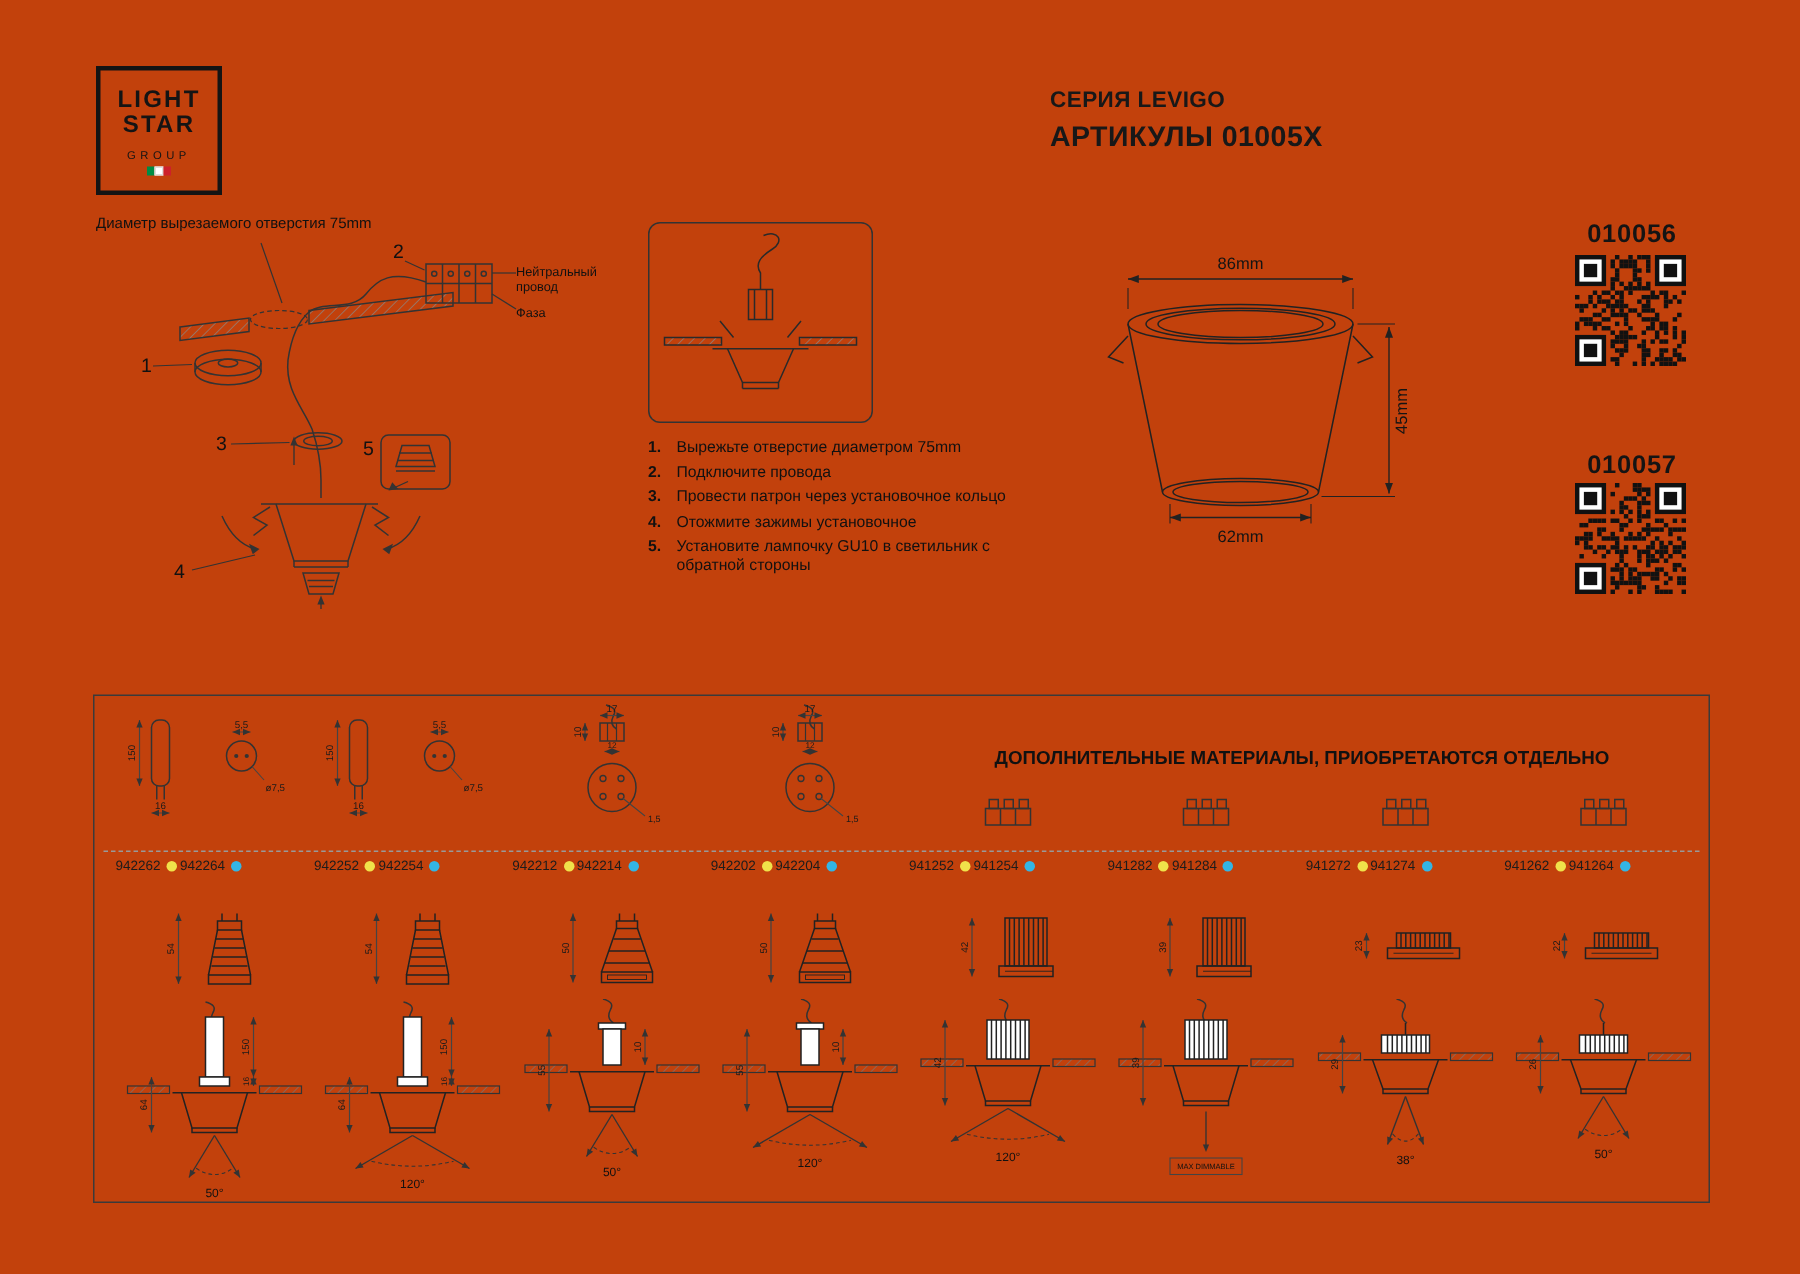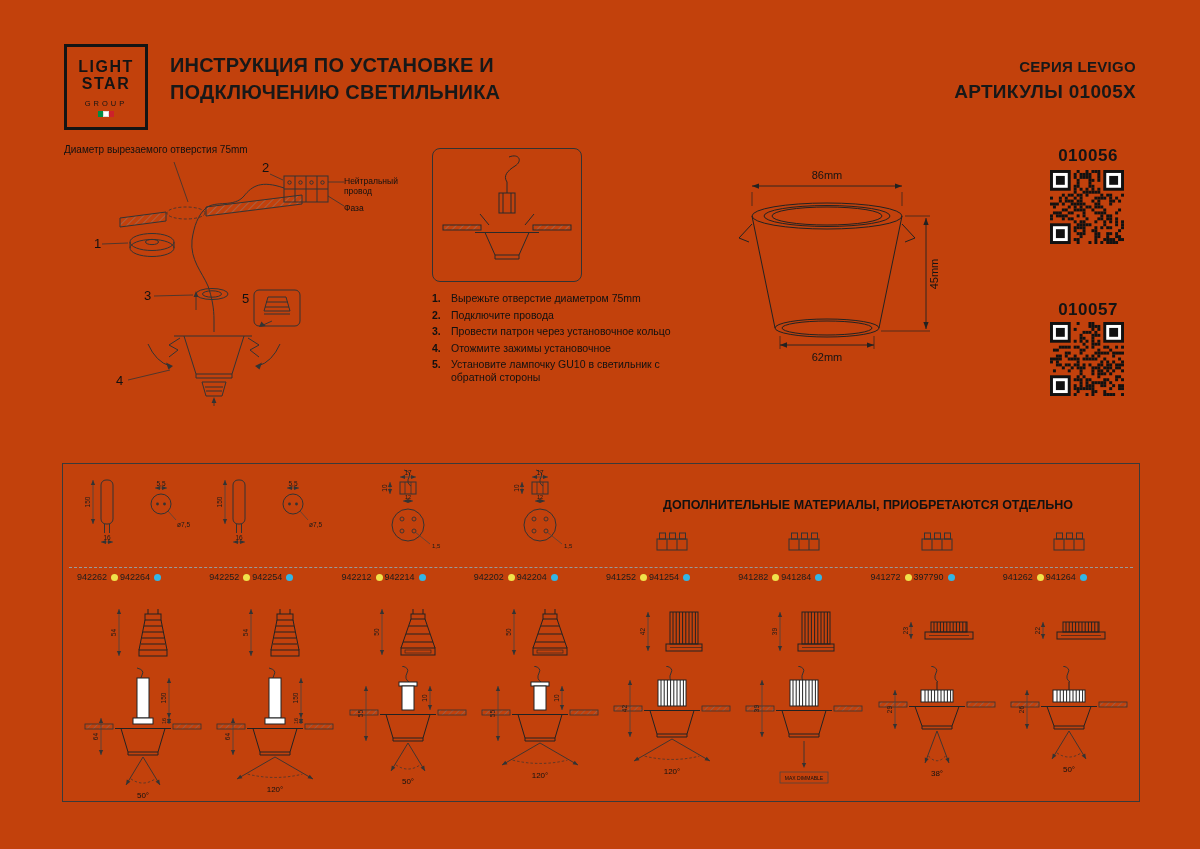--- a/index.html
+++ b/index.html
@@ -6,21 +6,21 @@
   body{width:1200px;height:849px;font-family:"Liberation Sans",sans-serif;background:#fff}
   #page{position:relative;width:1200px;height:849px;background:#c2410c;overflow:hidden;color:#111}
   .abs{position:absolute}
   
   #logo{left:64px;top:44px;width:78px;height:80px;border:3px solid #141414;display:flex;flex-direction:column;align-items:center;justify-content:center;text-align:center}
   .logo-line{font-size:16px;font-weight:bold;letter-spacing:1.5px;line-height:17px;color:#141414}
   .logo-group{font-size:7.5px;letter-spacing:3px;margin-top:7px;color:#141414}
   .logo-flag{display:flex;margin-top:3px;height:6px;width:16px}
   .logo-flag span{flex:1}
   #hdr-title{left:170px;top:52px;font-size:20px;font-weight:bold;line-height:27px;letter-spacing:.2px;color:#181818}
-  #hdr-right{left:700px;top:58px;width:436px;text-align:right;color:#181818}
+  #hdr-right{left:700px;top:58px;width:436px;text-align:left;color:#181818}
   #hdr-series{font-size:15px;font-weight:bold;letter-spacing:.3px}
   #hdr-articles{font-size:19px;font-weight:bold;margin-top:6px;letter-spacing:.3px}
   
   #hole-label{left:64px;top:144px;width:240px;font-size:10px;white-space:nowrap;color:#111}
   #diagram-left{left:56px;top:140px}
   #wire-label-neutral{left:344px;top:176px;width:66px;font-size:8.5px;line-height:10px;color:#111}
   #wire-label-phase{left:344px;top:203px;font-size:8.5px;color:#111}
   #midbox{left:432px;top:148px;width:148px;height:132px;border:1.2px solid #333;border-radius:8px}
   #steps{left:432px;top:292px;width:268px}
   .step{display:flex;gap:7px;font-size:10.5px;line-height:13px;margin-bottom:3.5px;color:#111}
@@ -56,24 +56,20 @@
 
   <div class="abs" id="logo">
     <div class="logo-line">LIGHT</div>
     <div class="logo-line">STAR</div>
     <div class="logo-group">GROUP</div>
     <div class="logo-flag">
         <span style="background:#008C45"></span>
         <span style="background:#fff;border:0.5px solid #ddd"></span>
         <span style="background:#CD212A"></span>
       </div>
-  </div>
-  <div class="abs" id="hdr-title">
-    <div>ИНСТРУКЦИЯ ПО УСТАНОВКЕ И</div>
-    <div>ПОДКЛЮЧЕНИЮ СВЕТИЛЬНИКА</div>
   </div>
   <div class="abs" id="hdr-right">
     <div id="hdr-series">СЕРИЯ LEVIGO</div>
     <div id="hdr-articles">АРТИКУЛЫ 01005X</div>
   </div>
 
   <div class="abs" id="hole-label">Диаметр вырезаемого отверстия 75mm</div>
 
   <svg class="abs" id="diagram-left" width="376" height="300" viewBox="0 0 376 300">
     <defs>
@@ -1186,21 +1182,21 @@
                   <rect x="25.5" y="5" width="6" height="6"></rect>
                 </g>
               </svg></div>
           </div>
           <div class="col-codes">
             <div class="code-row">
               <span>941272</span>
               <span class="dot" style="background:#f0e24a"></span>
             </div>
             <div class="code-row">
-              <span>397790</span>
+              <span>941274</span>
               <span class="dot" style="background:#33b5e5"></span>
             </div>
           </div>
           <div class="col-mid">
             <svg width="100" height="60" viewBox="0 0 100 60">
   <line x1="24" y1="18" x2="24" y2="35" stroke="#444" stroke-width="0.8"></line>
               <polygon points="24.0,18.0 26.1,23.0 21.9,23.0" fill="#333"></polygon>
               <polygon points="24.0,35.0 21.9,30.0 26.1,30.0" fill="#333"></polygon>
               <text x="21" y="26.5" font-size="6.5" fill="#1a1a1a" text-anchor="middle" transform="rotate(-90 21 26.5)">23</text>
   <g stroke="#222" fill="none" stroke-width="1">

